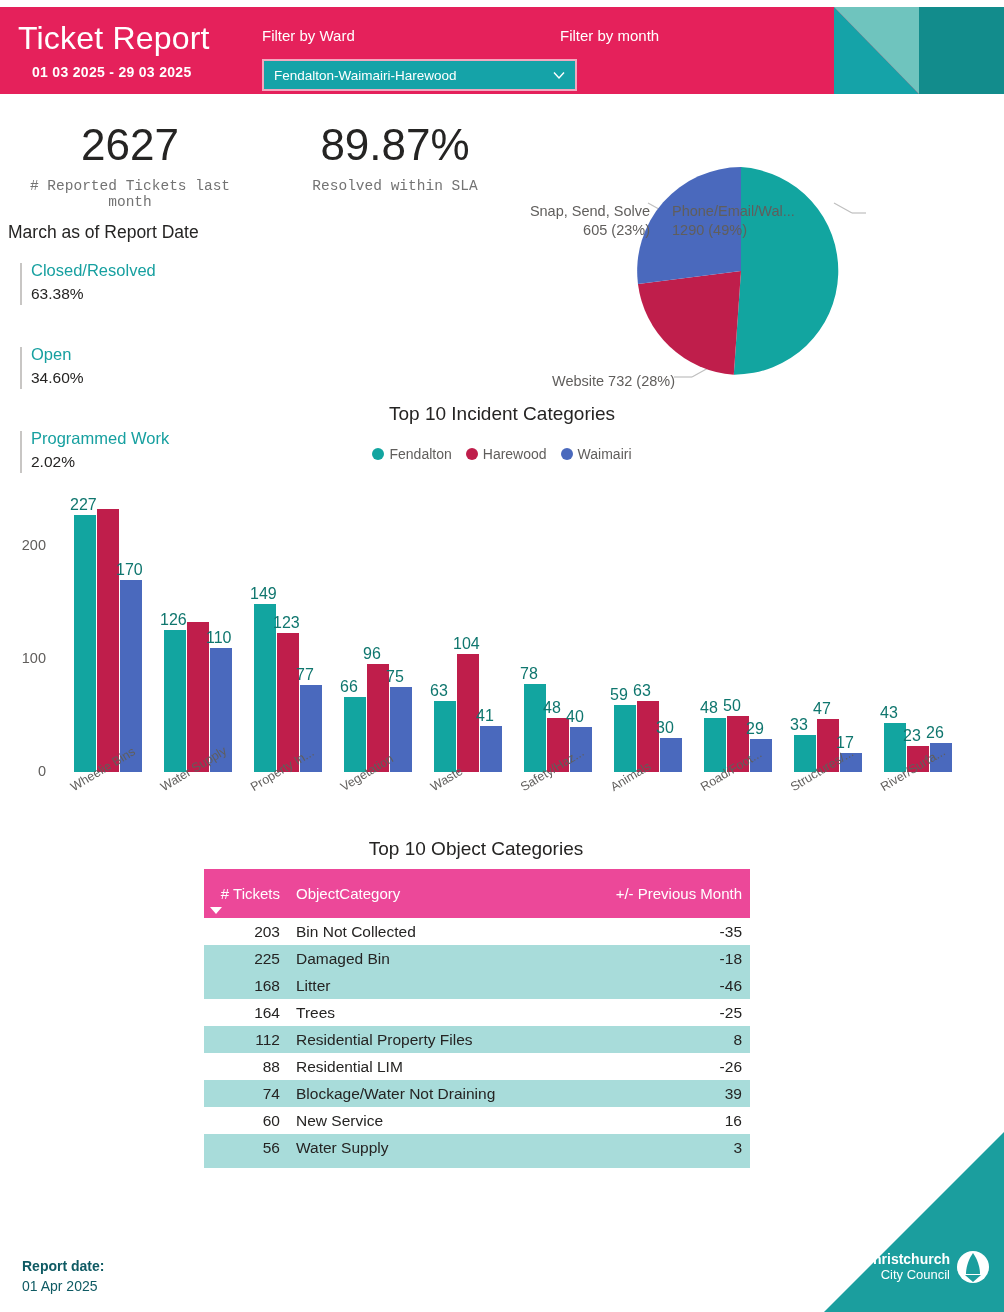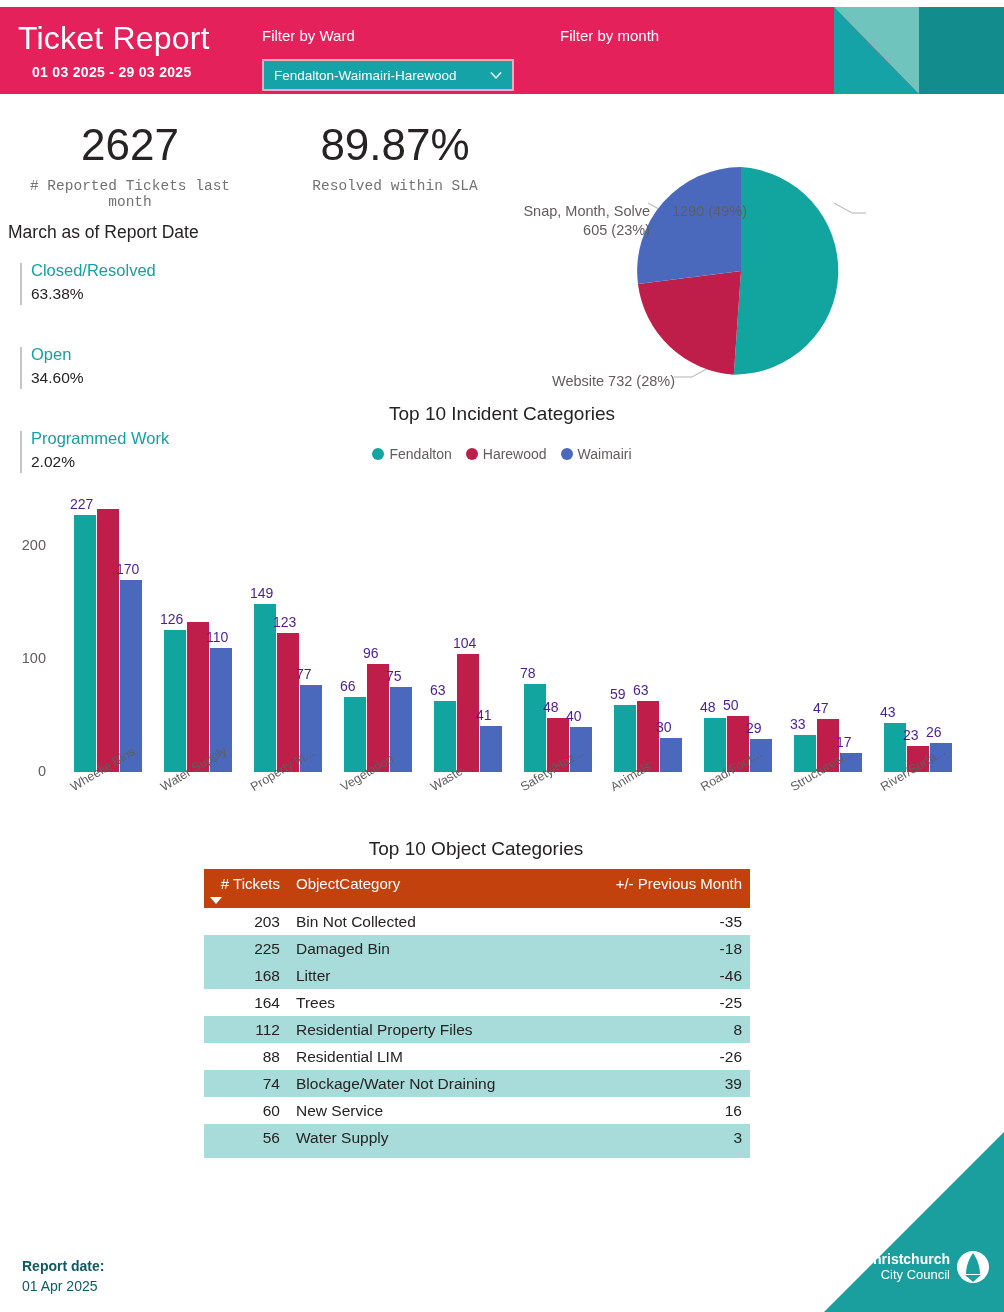--- a/index.html
+++ b/index.html
@@ -103,37 +103,37 @@
 
   .chartarea { position: absolute; left: 0; top: 470px; width: 1004px; height: 370px; }
   .ytick {
     position: absolute; left: 8px; width: 38px; text-align: right;
     font-size: 14.5px; color: #605E5C; transform: translateY(-9px);
   }
   .bar {
     position: absolute; bottom: 0;
   }
   .bar-val {
-    position: absolute; font-size: 14px; color: #4c1d95; white-space: nowrap;
+    position: absolute; font-size: 16px; color: #0f766e; white-space: nowrap;
   }
   .xlab {
     position: absolute; font-size: 12.5px; color: #605E5C; white-space: nowrap;
     transform-origin: left top; transform: rotate(-31deg);
   }
 
   
   .tbl-title {
     position: absolute; left: 202px; top: 838px; width: 548px;
     text-align: center; font-size: 19px; color: #252423;
   }
   .tbl { position: absolute; left: 204px; top: 869px; width: 546px; }
   .tbl table { border-collapse: collapse; width: 546px; }
   .tbl th {
-    background: #c2410c; color: #ffffff; font-weight: 400; font-size: 15px;
-    padding: 6px 8px 16px 8px; text-align: left; vertical-align: top; position: relative;
+    background: #ec4899; color: #ffffff; font-weight: 400; font-size: 15px;
+    padding: 16px 8px 16px 8px; text-align: left; vertical-align: top; position: relative;
   }
   .tbl th.num { text-align: right; width: 84px; }
   .tbl th.delta { text-align: right; width: 172px; }
   .sort-arrow {
     position: absolute; left: 6px; bottom: 4px; width: 0; height: 0;
     border-left: 6px solid transparent; border-right: 6px solid transparent;
     border-top: 7px solid #ffffff;
   }
   .tbl td {
     font-size: 15.5px; color: #252423; padding: 4.5px 8px; border: none;
@@ -171,21 +171,21 @@
   <div class="header">
     <div class="hdr-deco">
       <div class="tri tri-b"></div>
       <div class="tri tri-a"></div>
       <div class="tri tri-c"></div>
     </div>
     <div class="title">Ticket Report</div>
     <div class="subtitle">01 03 2025 - 29 03 2025</div>
 
     <div class="filter-label" style="left:262px; top:20px;">Filter by Ward</div>
-    <div class="filter-box" style="left:262px; top:52px; width:252px;">
+    <div class="filter-box" style="left:262px; top:52px; width:315px;">
       <span class="val">Fendalton-Waimairi-Harewood</span>
       <svg class="chev" viewBox="0 0 16 16">
         <path d="M3 5.5 L8 11 L13 5.5" stroke="#ffffff" stroke-width="1.4" fill="none"></path>
       </svg>
     </div>
 
     <div class="filter-label" style="left:560px; top:20px;">Filter by month</div>
   </div>
 
   <div class="kpi-num" style="left:10px; top:120px; width:240px;">2627</div>
@@ -227,24 +227,25 @@
 
       <path d="M100 100 L100 2 A98 98 0 0 1 93.2 197.8 Z" fill="#12A5A0"></path>
 
       <path d="M100 100 L93.2 197.8 A98 98 0 0 1 2.8 112.2 Z" fill="#BF1E4B"></path>
 
       <path d="M100 100 L2.8 112.2 A98 98 0 0 1 100 2 Z" fill="#4A69BD"></path>
     </svg>
   </div>
 
   <div class="pie-label" style="left:672px; top:202px; width:320px; text-align:left;">
+    <div>Phone/Email/Wal...</div>
     <div>1290 (49%)</div>
   </div>
   <div class="pie-label" style="left:440px; top:202px; width:210px; text-align:right;">
-    <div>Snap, Month, Solve</div>
+    <div>Snap, Send, Solve</div>
     <div>605 (23%)</div>
   </div>
   <div class="pie-label" style="left:440px; top:372px; width:235px; text-align:right;">
     <div>Website 732 (28%)</div>
   </div>
 
   <div class="bar-title">Top 10 Incident Categories</div>
   <div class="legend">
     <div class="legend-item">
       <span class="legend-dot" style="background:#12A5A0;"></span>

